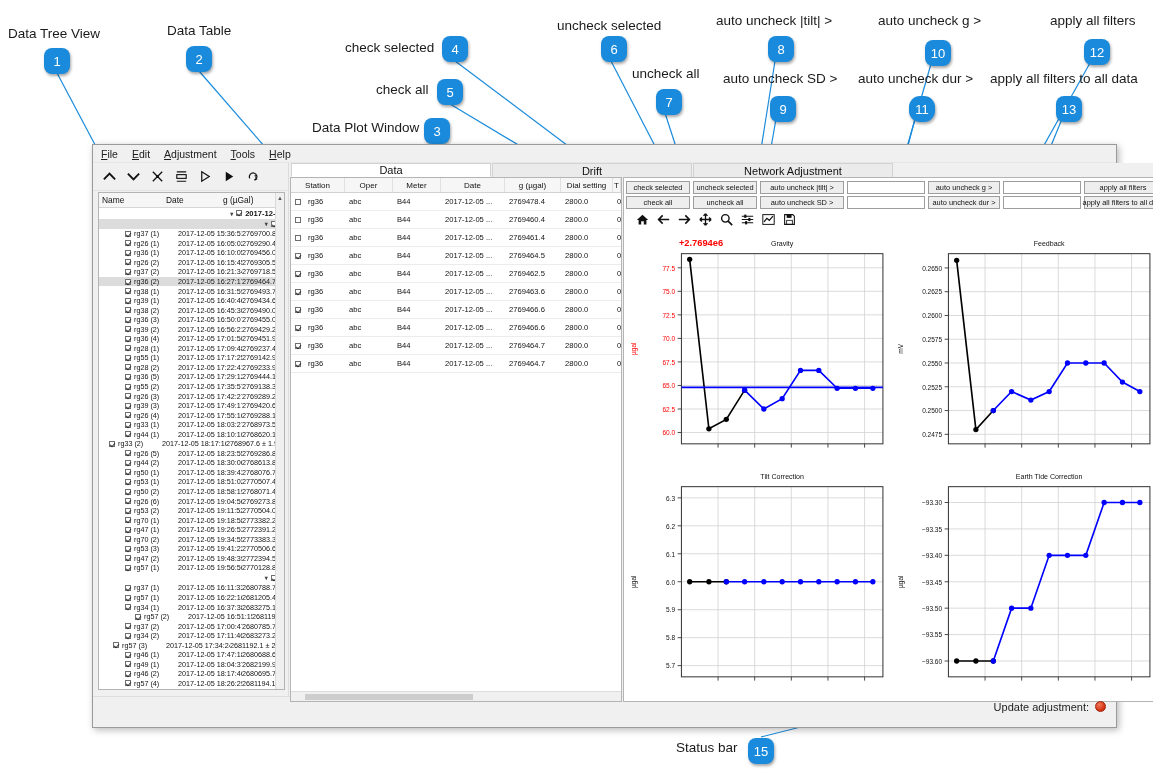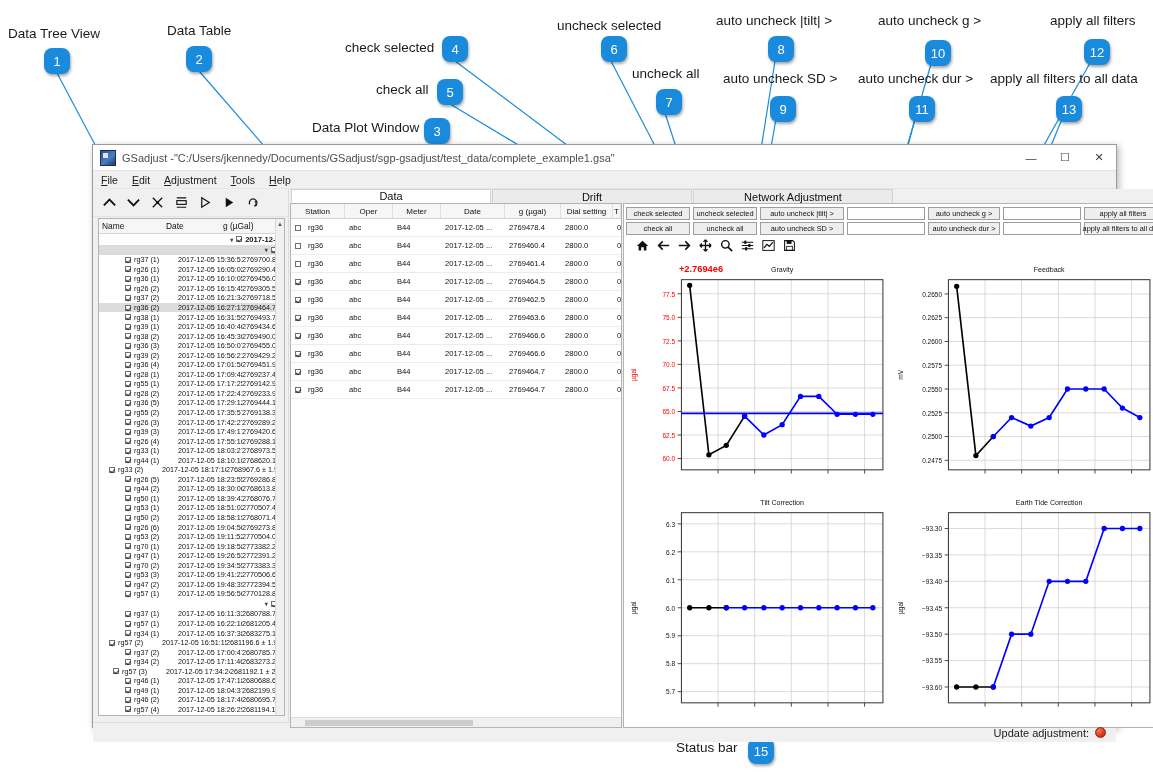--- a/index.html
+++ b/index.html
@@ -288,42 +288,33 @@
       <div class="ann-badge" style="left: 601px; top: 36px;">6</div>
       <div class="ann-label" style="left: 632px; top: 66px;">uncheck all</div>
       <div class="ann-badge" style="left: 656px; top: 89px;">7</div>
       <div class="ann-label" style="left: 716px; top: 13px;">auto uncheck |tilt| &gt;</div>
       <div class="ann-badge" style="left: 768px; top: 36px;">8</div>
       <div class="ann-label" style="left: 723px; top: 71px;">auto uncheck SD &gt;</div>
       <div class="ann-badge" style="left: 770px; top: 96px;">9</div>
       <div class="ann-label" style="left: 878px; top: 13px;">auto uncheck g &gt;</div>
       <div class="ann-badge" style="left: 925px; top: 40px;">10</div>
       <div class="ann-label" style="left: 858px; top: 71px;">auto uncheck dur &gt;</div>
-      <div class="ann-badge" style="left: 909px; top: 96px;">11</div>
+      <div class="ann-badge" style="left: 909px; top: 96px; border-radius: 11px;">11</div>
       <div class="ann-label" style="left: 1050px; top: 13px;">apply all filters</div>
       <div class="ann-badge" style="left: 1084px; top: 39px;">12</div>
       <div class="ann-label" style="left: 990px; top: 71px;">apply all filters to all data</div>
       <div class="ann-badge" style="left: 1056px; top: 96px;">13</div>
       <div class="ann-label" style="left: 912px; top: 253px;">Plotting toolbar</div>
       <div class="ann-badge" style="left: 881px; top: 253px;">14</div>
       <div class="ann-label" style="left: 676px; top: 740px;">Status bar</div>
       <div class="ann-badge" style="left: 748px; top: 738px;">15</div>
     </div>
 
   <div id="app">
 
-    <div class="titlebar">
-      <div class="tb-icon"></div>
-      <div class="title-text">GSadjust -"C:/Users/jkennedy/Documents/GSadjust/sgp-gsadjust/test_data/complete_example1.gsa"</div>
-      <div class="win-btns">
-        <div class="win-btn">—</div>
-        <div class="win-btn">☐</div>
-        <div class="win-btn close">✕</div>
-      </div>
-    </div>
 
     <div class="menubar" id="menubar">
         <div class="menu-item"><u>F</u>ile</div>
         <div class="menu-item"><u>E</u>dit</div>
         <div class="menu-item"><u>A</u>djustment</div>
         <div class="menu-item"><u>T</u>ools</div>
         <div class="menu-item"><u>H</u>elp</div>
       </div>
 
     <div class="app-body">
@@ -619,21 +610,21 @@
                 <span class="t-name">rg57 (1)</span>
                 <span class="t-date">2017-12-05 16:22:16</span>
                 <span class="t-g">2681205.4 ± 1.4</span>
               </div>
               <div class="tnode" style="padding-left:26px">
                 <span class="cbx on"></span>
                 <span class="t-name">rg34 (1)</span>
                 <span class="t-date">2017-12-05 16:37:38</span>
                 <span class="t-g">2683275.1 ± 3.3</span>
               </div>
-              <div class="tnode" style="padding-left:10px">
+              <div class="tnode" style="padding-left:36px">
                 <span class="cbx on"></span>
                 <span class="t-name">rg57 (2)</span>
                 <span class="t-date">2017-12-05 16:51:15</span>
                 <span class="t-g">2681196.6 ± 1.9</span>
               </div>
               <div class="tnode" style="padding-left:26px">
                 <span class="cbx on"></span>
                 <span class="t-name">rg37 (2)</span>
                 <span class="t-date">2017-12-05 17:00:47</span>
                 <span class="t-g">2680785.7 ± 1.5</span>

